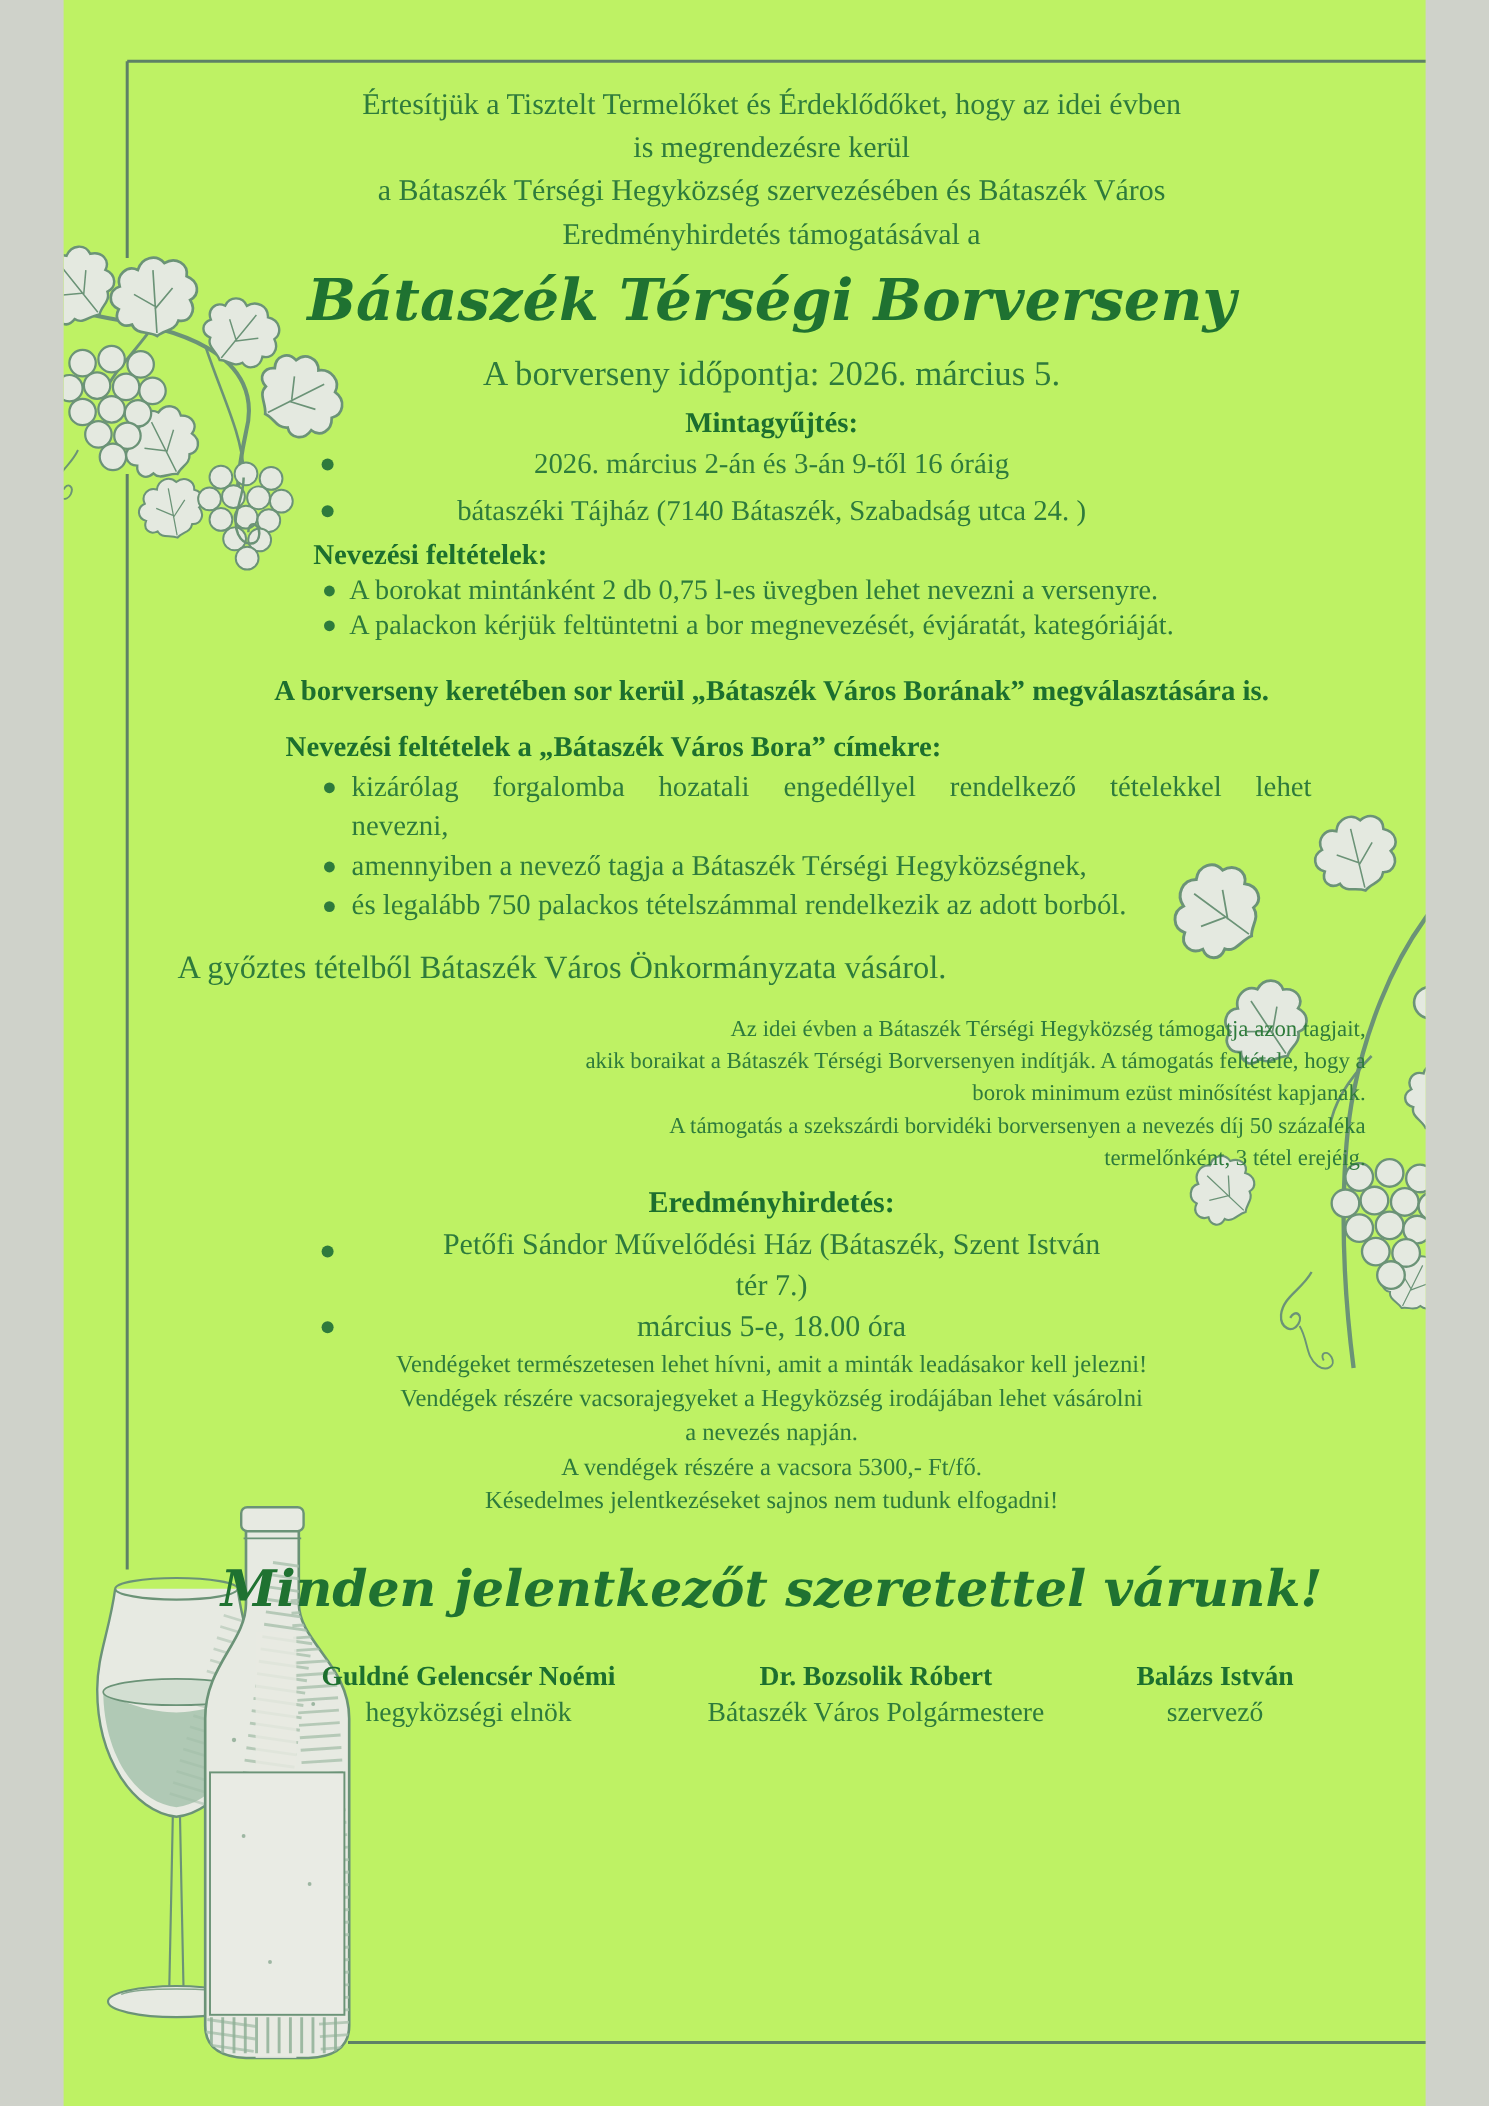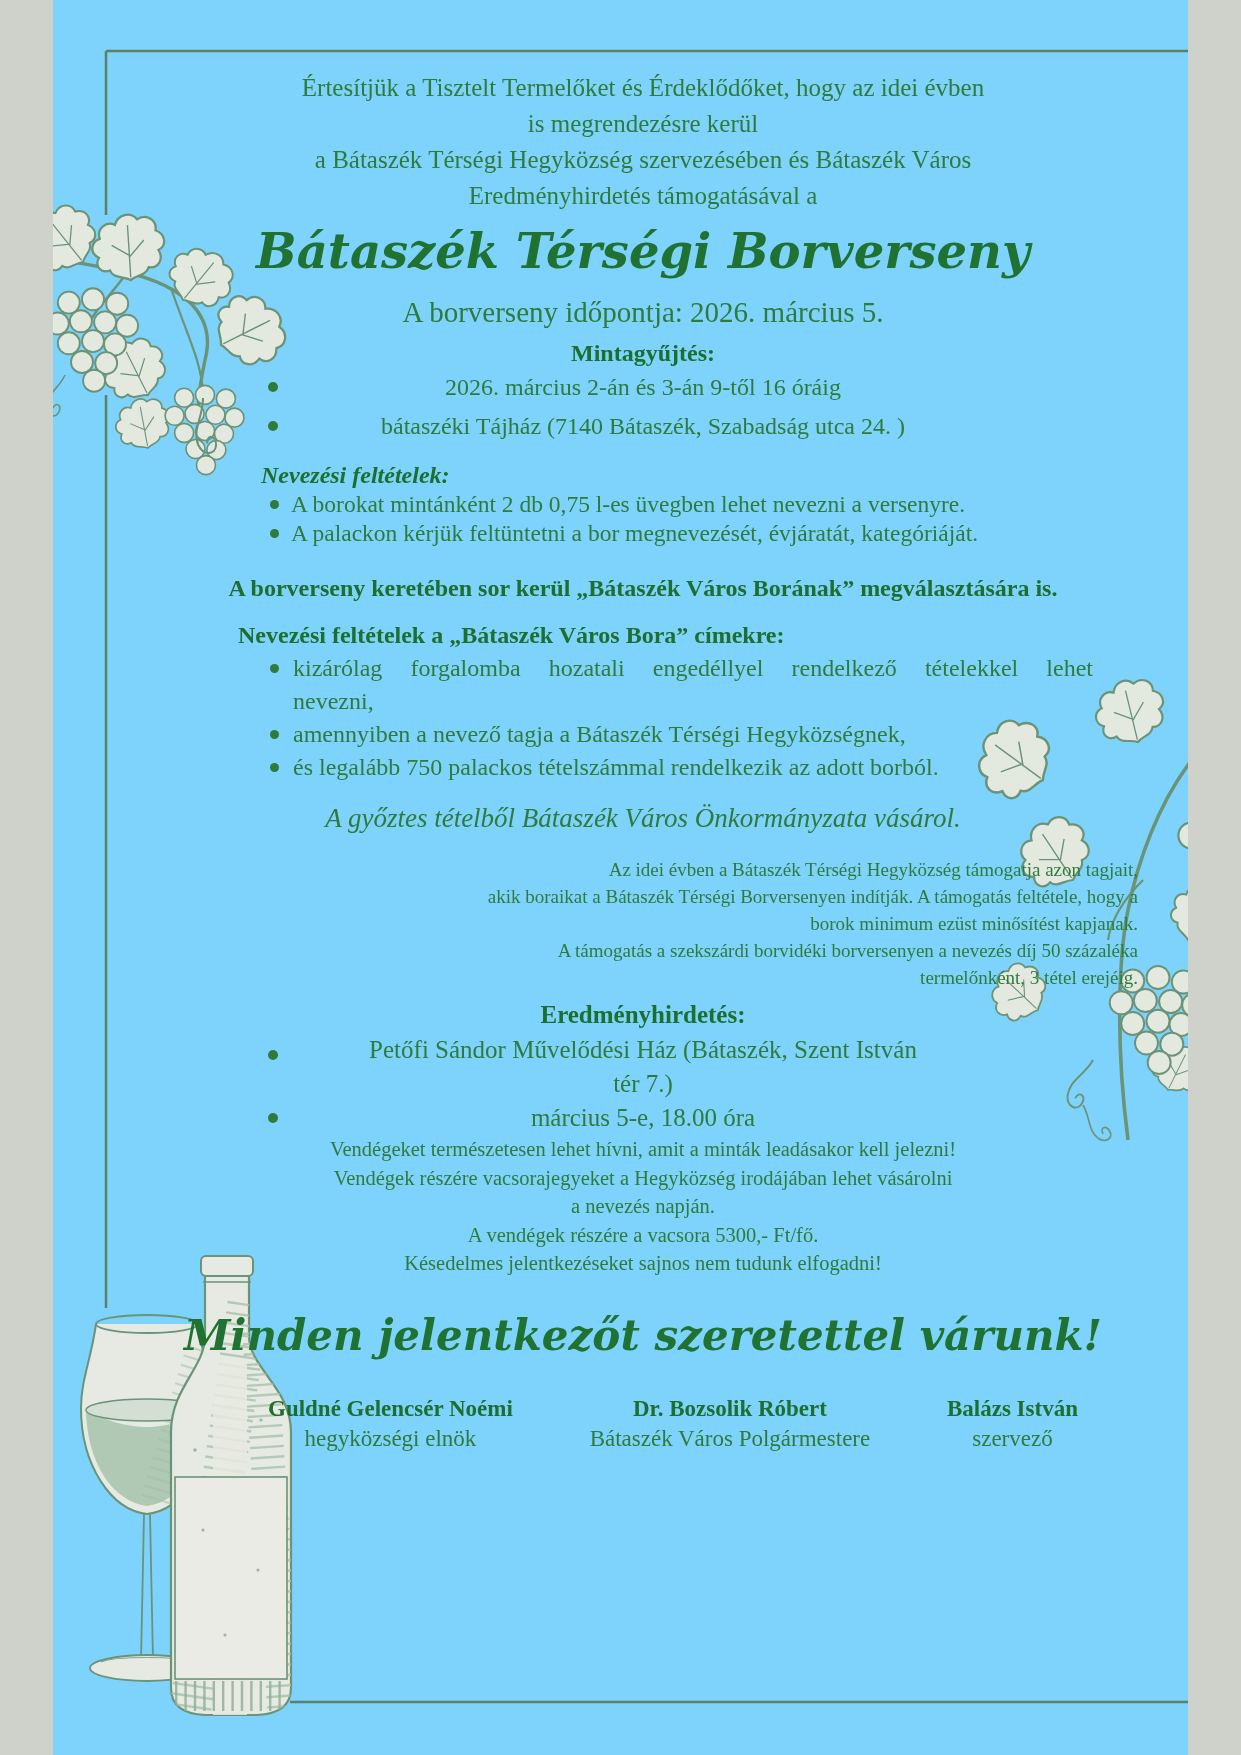--- a/index.html
+++ b/index.html
@@ -1,21 +1,21 @@
 <!DOCTYPE html>
 <html><head>
 <meta charset="utf-8">
 <style>
   html,body{margin:0;padding:0;}
   body{background:#cfd2ca;}
   #poster{
     position:relative;
     width:1135px;height:1755px;
     margin:0 auto;
-    background:#7dd3fc;
+    background:#bef264;
     overflow:hidden;
     font-family:"Liberation Serif", serif;
   }
   #deco{position:absolute;left:0;top:0;width:1241px;height:1755px;pointer-events:none;}
   #content{
     position:absolute;left:95px;top:70px;width:990px;
     color:#2e7b3c;
   }
   .center{text-align:center;}
   .intro-line{font-size:25px;line-height:36px;text-align:center;}
@@ -29,36 +29,36 @@
   .sec-head{font-weight:bold;color:#1c6f2e;font-size:24px;line-height:30px;}
   .sec-head.center{text-align:center;margin-top:8px;}
   .bullet-row{position:relative;}
   .dot{
     position:absolute;left:120px;top:50%;margin-top:-5px;
     width:10px;height:10px;border-radius:50%;background:#2e7b3c;
   }
   .b-center{font-size:24px;line-height:34px;text-align:center;}
   .mg1{margin-top:2px;}
   .mg2{margin-top:5px;}
-  .left-head{margin-left:113px;margin-top:17px;font-style:italic;}
+  .left-head{margin-left:113px;margin-top:5px;}
   .flex-item{display:flex;align-items:flex-start;font-size:23.5px;line-height:29px;}
   .flex-item .fdot{
     flex:none;width:9px;height:9px;border-radius:50%;background:#2e7b3c;
     margin:10px 12px 0 122px;
   }
   .banner{
     font-weight:bold;color:#1c6f2e;font-size:24px;line-height:32px;
     text-align:center;margin-top:24px;
   }
   .city-head{margin-left:90px;margin-top:16px;}
   .city-item{font-size:24px;line-height:33px;}
   .city-item .fdot{margin:12px 14px 0 122px;}
   .city-text{flex:1;padding-right:45px;}
   .jline{text-align:justify;text-align-last:justify;}
-  .purchase{font-size:27px;line-height:36px;text-align:center;margin-top:16px;font-style:italic;}
+  .purchase{font-size:27px;line-height:36px;margin-top:16px;}
   .support{margin-top:20px;}
   .support div{font-size:19px;line-height:27px;text-align:right;}
   .erd-head{font-size:25px;line-height:32px;margin-top:20px;}
   .erd-item{font-size:25px;line-height:34px;text-align:center;}
   .erd1{margin-top:2px;}
   .guests{margin-top:0;}
   .guests div{font-size:20.5px;line-height:28.5px;text-align:center;}
   .closing{
     font-family:"DejaVu Serif", serif;
     font-style:italic;font-weight:bold;

